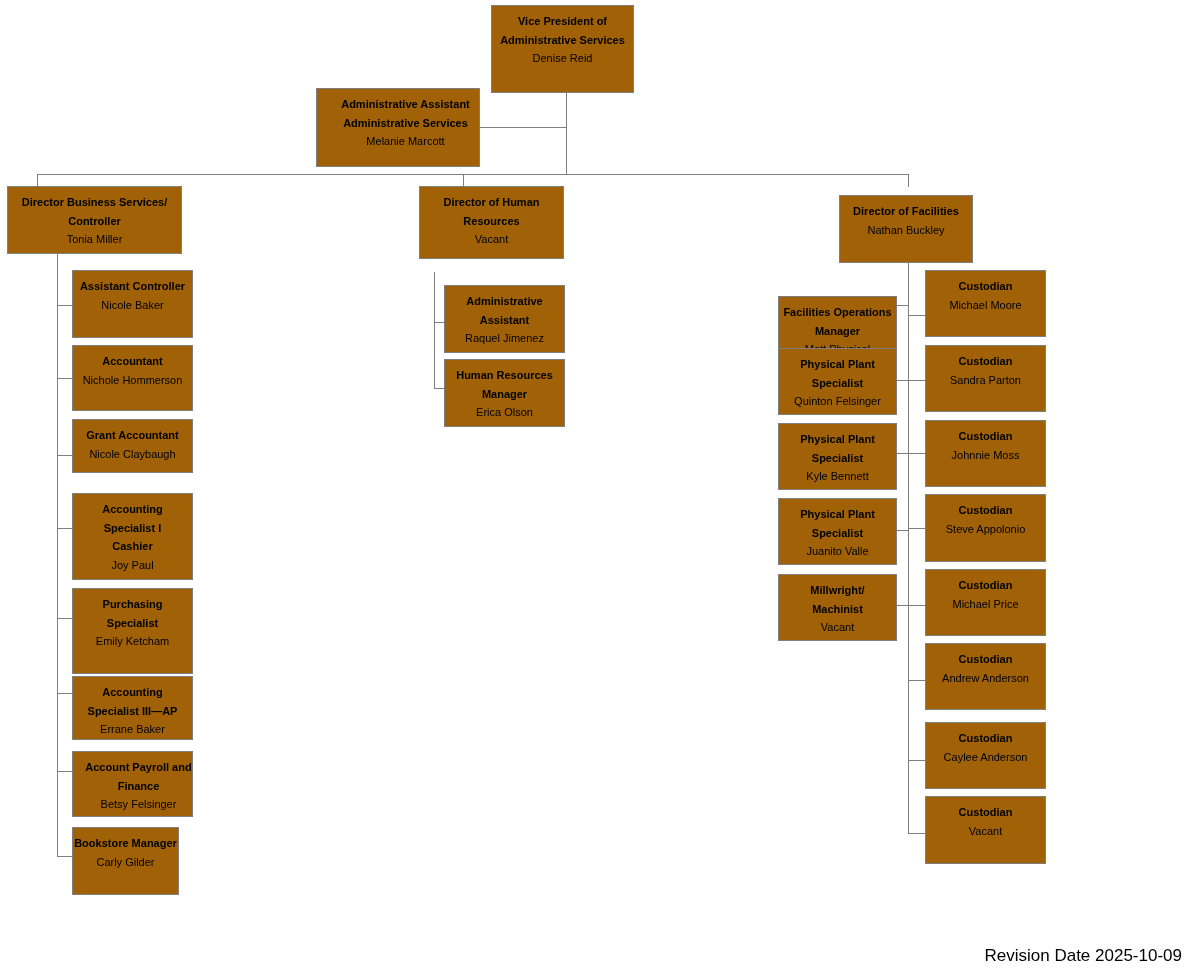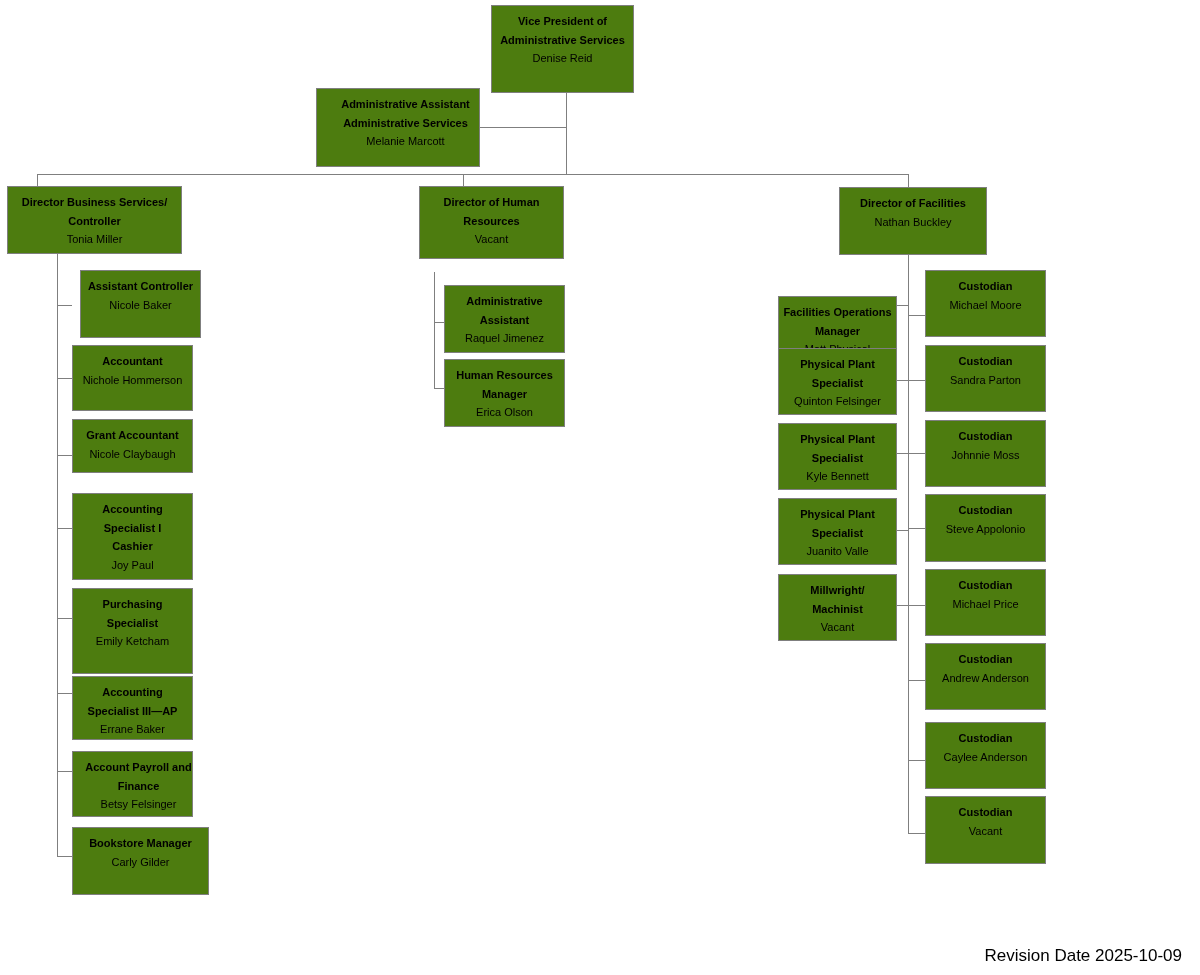--- a/index.html
+++ b/index.html
@@ -12,21 +12,21 @@
     position: relative;
     width: 1200px;
     height: 975px;
     background: #ffffff;
     overflow: hidden;
   }
   .node {
     position: absolute;
     box-sizing: border-box;
     border: 1px solid #7f7f7f;
-    background: #4d7c0f;
+    background: #a16207;
     text-align: center;
     padding-top: 6px;
     color: #000000;
   }
   .node .title {
     font-weight: bold;
     font-size: 11px;
     line-height: 18.5px;
     white-space: nowrap;
   }
@@ -99,25 +99,25 @@
     <div class="node" style="left: 7px; top: 186px; width: 175px; height: 68px; border-color: rgb(127, 127, 127);">
       <div class="title">Director Business Services/</div>
       <div class="title">Controller</div>
       <div class="person">Tonia Miller</div>
     </div>
     <div class="node" style="left: 419px; top: 186px; width: 145px; height: 73px; border-color: rgb(127, 127, 127);">
       <div class="title">Director of Human</div>
       <div class="title">Resources</div>
       <div class="person">Vacant</div>
     </div>
-    <div class="node" style="left: 839px; top: 187px; width: 148px; height: 68px; border-color: rgb(127, 127, 127);">
+    <div class="node" style="left: 839px; top: 195px; width: 134px; height: 68px; border-color: rgb(127, 127, 127);">
       <div class="title">Director of Facilities</div>
       <div class="person">Nathan Buckley</div>
     </div>
-    <div class="node" style="left: 80px; top: 270px; width: 121px; height: 68px; border-color: rgb(127, 127, 127);">
+    <div class="node" style="left: 72px; top: 270px; width: 121px; height: 68px; border-color: rgb(127, 127, 127);">
       <div class="title">Assistant Controller</div>
       <div class="person">Nicole Baker</div>
     </div>
     <div class="node" style="left: 72px; top: 345px; width: 121px; height: 66px; border-color: rgb(127, 127, 127);">
       <div class="title">Accountant</div>
       <div class="person">Nichole Hommerson</div>
     </div>
     <div class="node" style="left: 72px; top: 419px; width: 121px; height: 54px; border-color: rgb(127, 127, 127);">
       <div class="title">Grant Accountant</div>
       <div class="person">Nicole Claybaugh</div>
@@ -136,21 +136,21 @@
     <div class="node" style="left: 72px; top: 676px; width: 121px; height: 64px; border-color: rgb(127, 127, 127);">
       <div class="title">Accounting</div>
       <div class="title">Specialist III—AP</div>
       <div class="person">Errane Baker</div>
     </div>
     <div class="node" style="left: 72px; top: 751px; width: 121px; height: 66px; border-color: rgb(127, 127, 127); padding-left: 12px;">
       <div class="title">Account Payroll and</div>
       <div class="title">Finance</div>
       <div class="person">Betsy Felsinger</div>
     </div>
-    <div class="node" style="left: 72px; top: 827px; width: 137px; height: 68px; border-color: rgb(127, 127, 127);">
+    <div class="node" style="left: 72px; top: 827px; width: 107px; height: 68px; border-color: rgb(127, 127, 127);">
       <div class="title">Bookstore Manager</div>
       <div class="person">Carly Gilder</div>
     </div>
     <div class="node" style="left: 444px; top: 285px; width: 121px; height: 68px; border-color: rgb(127, 127, 127);">
       <div class="title">Administrative</div>
       <div class="title">Assistant</div>
       <div class="person">Raquel Jimenez</div>
     </div>
     <div class="node" style="left: 444px; top: 359px; width: 121px; height: 68px; border-color: rgb(127, 127, 127);">
       <div class="title">Human Resources</div>

